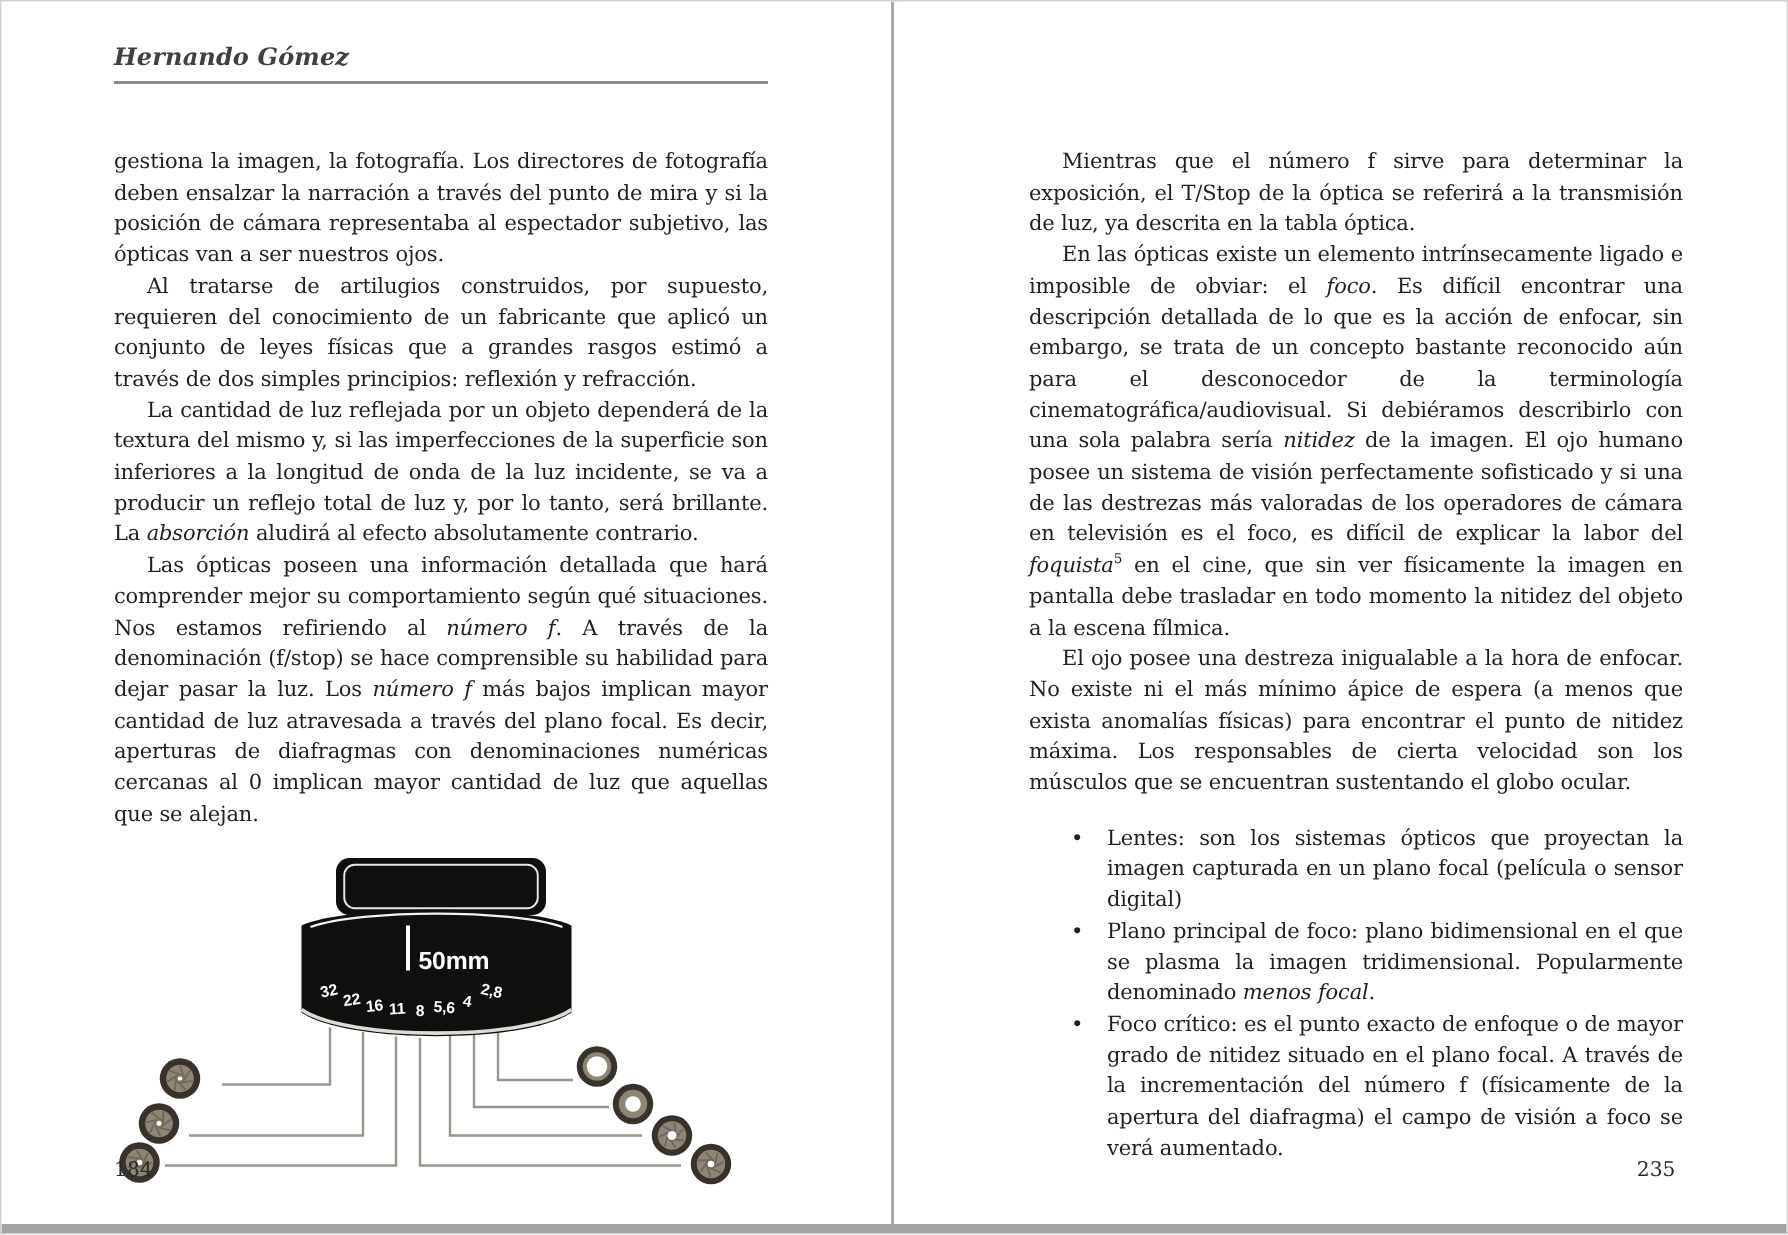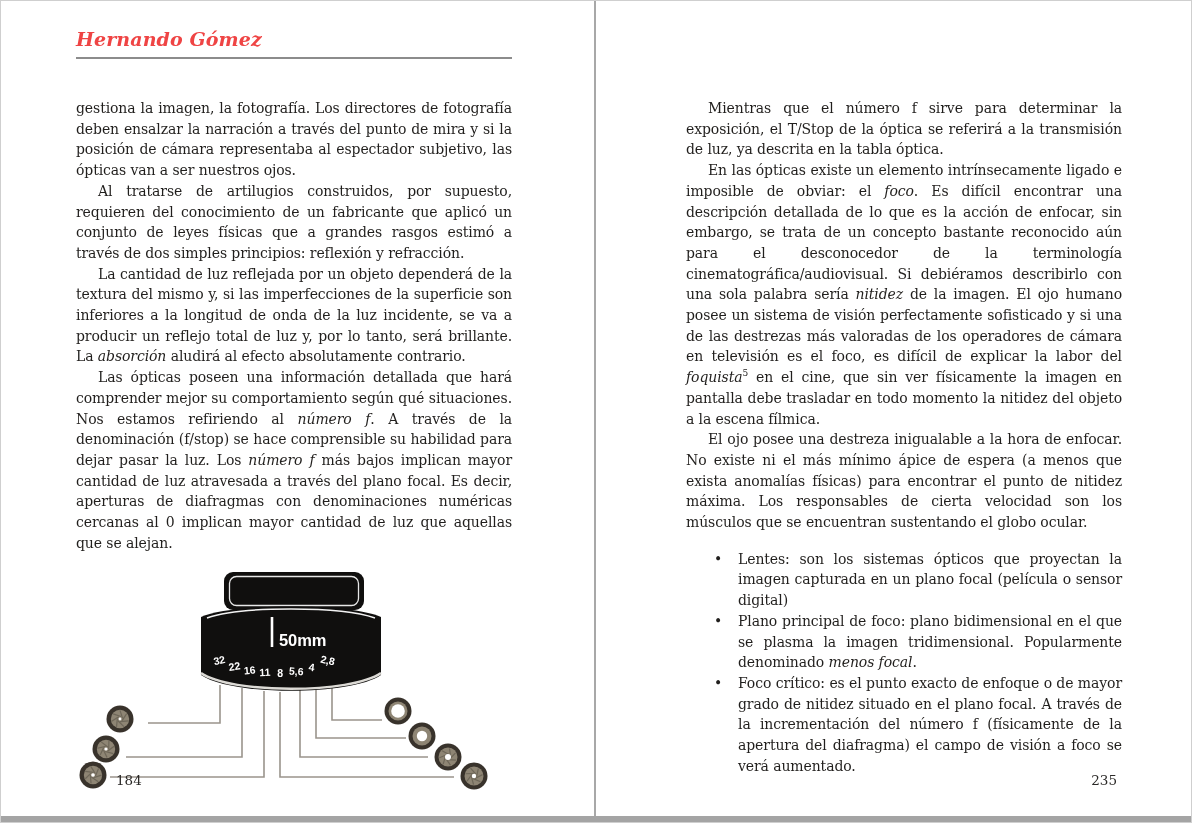--- a/index.html
+++ b/index.html
@@ -10,21 +10,21 @@
   }
   .page{position:absolute;top:0;height:811px;width:593px;background:#fff;}
   .page-left{left:0;}
   .page-right{left:597px;}
   .divider{position:absolute;left:593px;top:0;width:2px;height:817px;background:#a8a8a8;}
   .bottom-bar{position:absolute;left:0;bottom:0;width:100%;height:6px;background:#a4a4a4;}
 
   .header-block{
     position:absolute;top:27px;width:436px;
     border-bottom:2px solid #8c8c8c;padding-bottom:7px;
-    font-style:italic;font-weight:600;font-size:19px;color:#ef4444;
+    font-style:italic;font-weight:600;font-size:16px;color:#404040;
     letter-spacing:0.1px;
   }
   .page-left .header-block{left:75px;}
   .page-right .header-block{left:88px;text-align:right;}
 
   .body-col{
     position:absolute;top:97px;width:436px;
     font-size:14px;line-height:20.7px;text-align:justify;
     letter-spacing:-0.1px;
   }
@@ -37,21 +37,21 @@
   sup{font-size:9px;line-height:0;vertical-align:super;}
 
   ul.bullets{margin:16px 0 0 0;padding:0 0 0 52px;list-style:none;}
   ul.bullets li{position:relative;margin:0;text-align:justify;}
   ul.bullets li::before{content:"\2022";position:absolute;left:-24px;top:0;}
 
   .figure-wrap{margin-top:14px;}
   .figure-caption{
     margin-top:6px;text-align:center;font-style:italic;font-size:12px;color:#2b2927;
   }
-  .pageno{position:absolute;bottom:24px;font-size:13.5px;color:#2b2927;margin-left:40px;}
+  .pageno{position:absolute;bottom:24px;font-size:13.5px;color:#2b2927;}
   .page-left .pageno{left:75px;}
   .page-right .pageno{right:74px;}
 
   svg text{font-family:"Liberation Sans", sans-serif;}
 </style>
 </head>
 <body>
 
 <div class="container">
 

